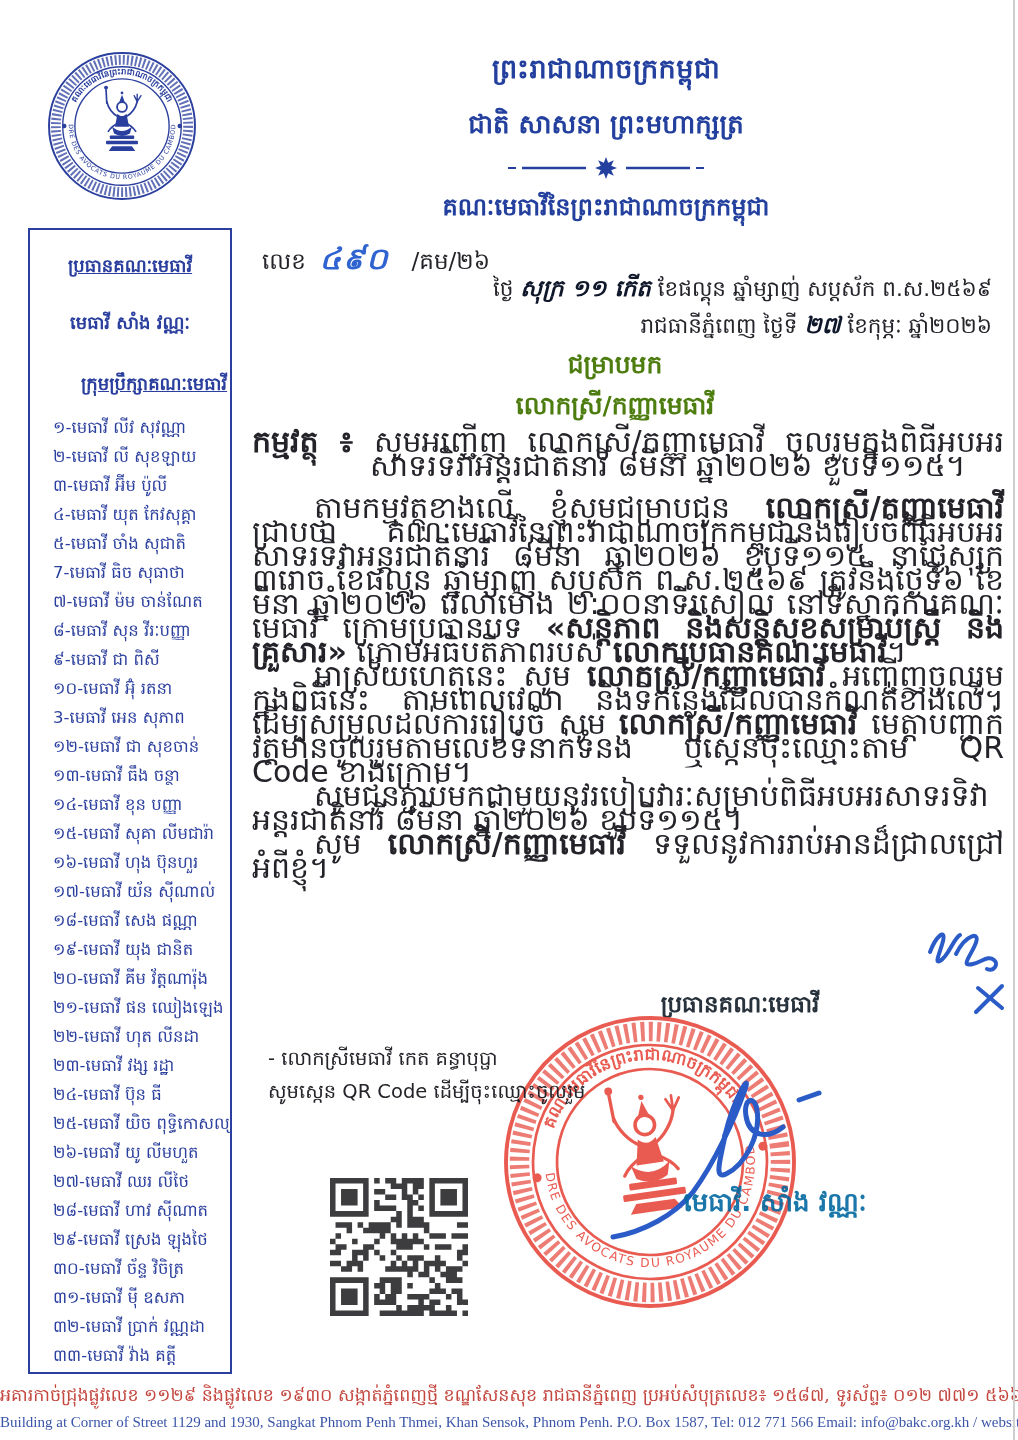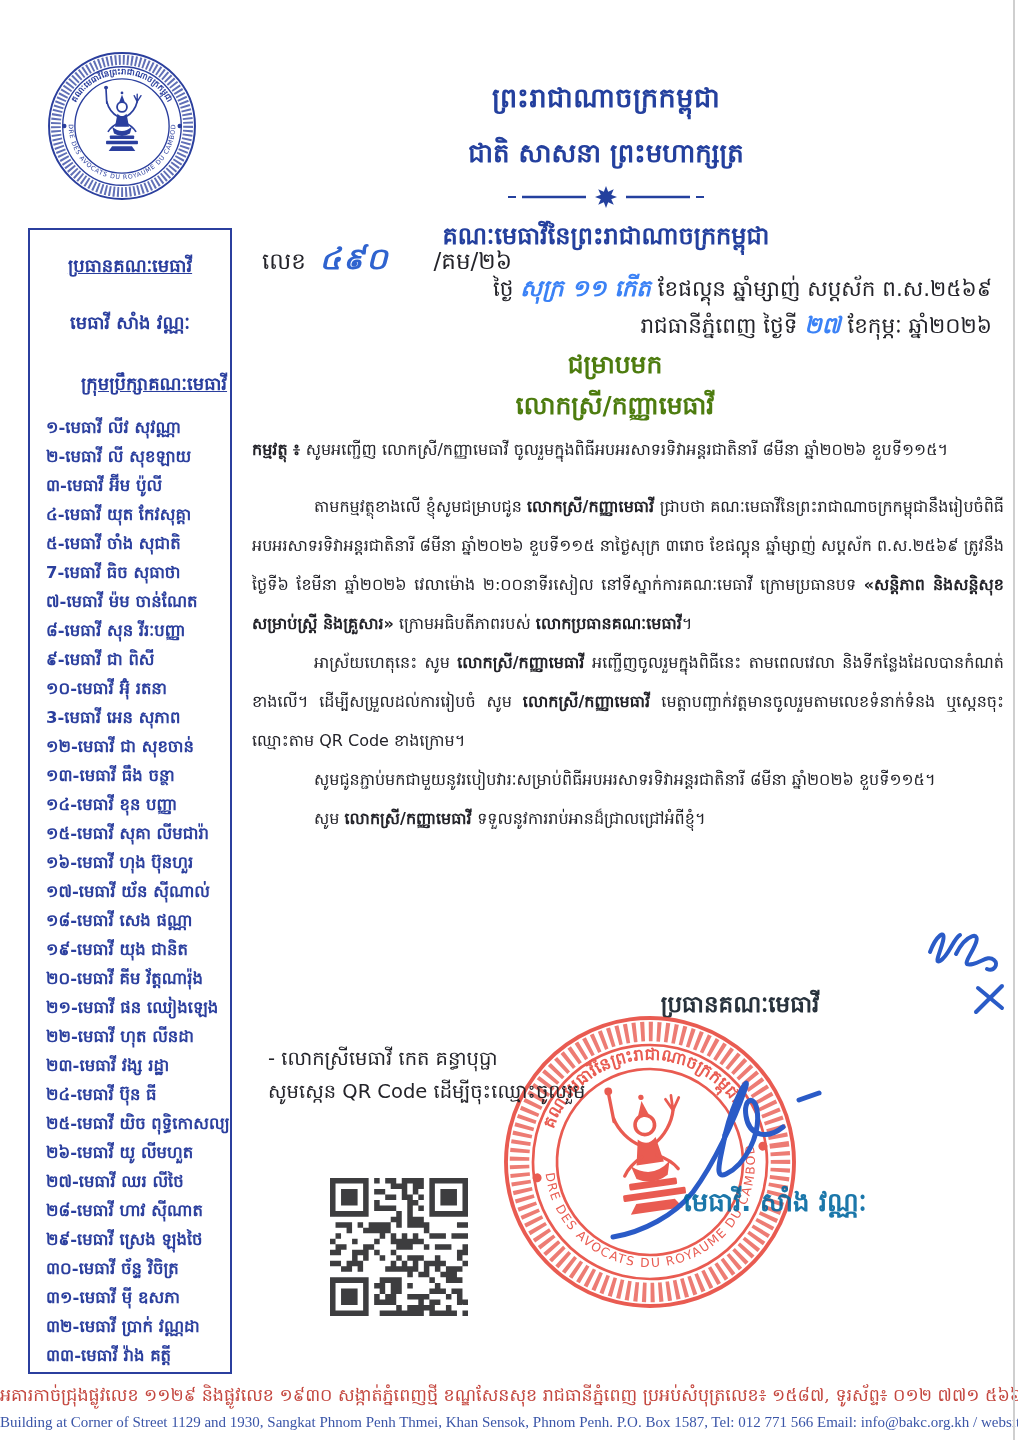--- a/index.html
+++ b/index.html
@@ -3,51 +3,51 @@
 <meta charset="utf-8">
 <style>
   html,body{margin:0;padding:0;}
   body{
     width:1018px;height:1440px;position:relative;background:#ffffff;
     font-family:"DejaVu Sans",sans-serif;color:#232329;overflow:hidden;
   }
   .scan-edge{position:absolute;right:3px;top:0;bottom:0;width:2px;background:#cfcfcf;}
   .b{font-weight:bold;}
   
-  .hdr{position:absolute;left:250px;top:52px;width:712px;text-align:center;margin-top:29px;}
+  .hdr{position:absolute;left:250px;top:52px;width:712px;text-align:center;}
   .hdr .l1{font-size:27px;font-weight:bold;color:#24409e;letter-spacing:.5px;}
   .hdr .l2{font-size:26px;font-weight:bold;color:#24409e;margin-top:17px;}
   .hdr .l3{font-size:24px;font-weight:bold;color:#24409e;margin-top:12px;}
   .divider{margin:10px auto 0 auto;display:block;}
   
   .seal-blue{position:absolute;left:46px;top:50px;color:#2b3f9e;}
   
   .sidebar{position:absolute;left:28px;top:228px;width:200px;height:1142px;
     border:2px solid #2b3f9e;background:#fff;}
   .sb-head{margin-top:24px;text-align:center;font-weight:bold;font-size:18px;
     color:#2b3f9e;text-decoration:underline;}
   .sb-name{margin-top:30px;text-align:center;font-weight:bold;font-size:18px;color:#2b3f9e;}
   .sb-council{margin-top:34px;text-align:center;font-weight:bold;font-size:18px;
     color:#2b3f9e;text-decoration:underline;padding-left:48px;}
   .members{margin-top:14px;}
-  .member{padding-left:16px;font-size:16.5px;line-height:29px;font-weight:bold;
+  .member{padding-left:23px;font-size:16.5px;line-height:29px;font-weight:normal;
     color:#2b3f9e;white-space:nowrap;overflow:hidden;}
   
   .refline{position:absolute;left:262px;top:240px;display:flex;align-items:baseline;font-size:23px;}
   .refline .num{color:#2f63cf;font-size:30px;font-weight:bold;font-style:italic;margin:0 10px 0 14px;letter-spacing:2px;}
-  .refline .suf{margin-left:34px;}
+  .refline .suf{margin-left:12px;}
   .dateblock{position:absolute;left:250px;top:270px;width:742px;text-align:right;
     font-size:21.5px;line-height:36px;white-space:nowrap;}
-  .hand{color:#3b82f6;font-weight:bold;font-style:italic;font-size:23px;}
+  .hand{color:#0f172a;font-weight:bold;font-style:italic;font-size:23px;}
   
   .subject{position:absolute;left:250px;top:344px;width:730px;text-align:center;}
   .subject div{font-size:25px;font-weight:bold;line-height:41px;color:#4d7c0f;}
   
-  .bodytext{position:absolute;left:252px;top:430px;width:752px;font-size:16px;
-    line-height:39px;text-align:justify;color:#232329;}
+  .bodytext{position:absolute;left:252px;top:430px;width:752px;font-size:30px;
+    line-height:24px;text-align:justify;color:#232329;}
   .para{margin:0;}
   .p-subject{padding-left:118px;text-indent:-118px;margin-bottom:18px;}
   .indent{text-indent:62px;}
   
   .sign-title{position:absolute;left:590px;top:990px;width:300px;text-align:center;
     font-size:23px;font-weight:bold;color:#28323c;}
   .stamp-red{position:absolute;left:500px;top:1012px;color:#e6453a;opacity:.88;}
   .sig-svg{position:absolute;left:575px;top:1040px;}
   .initials-svg{position:absolute;left:922px;top:922px;}
   .red-name{position:absolute;left:630px;top:1186px;width:290px;text-align:center;

